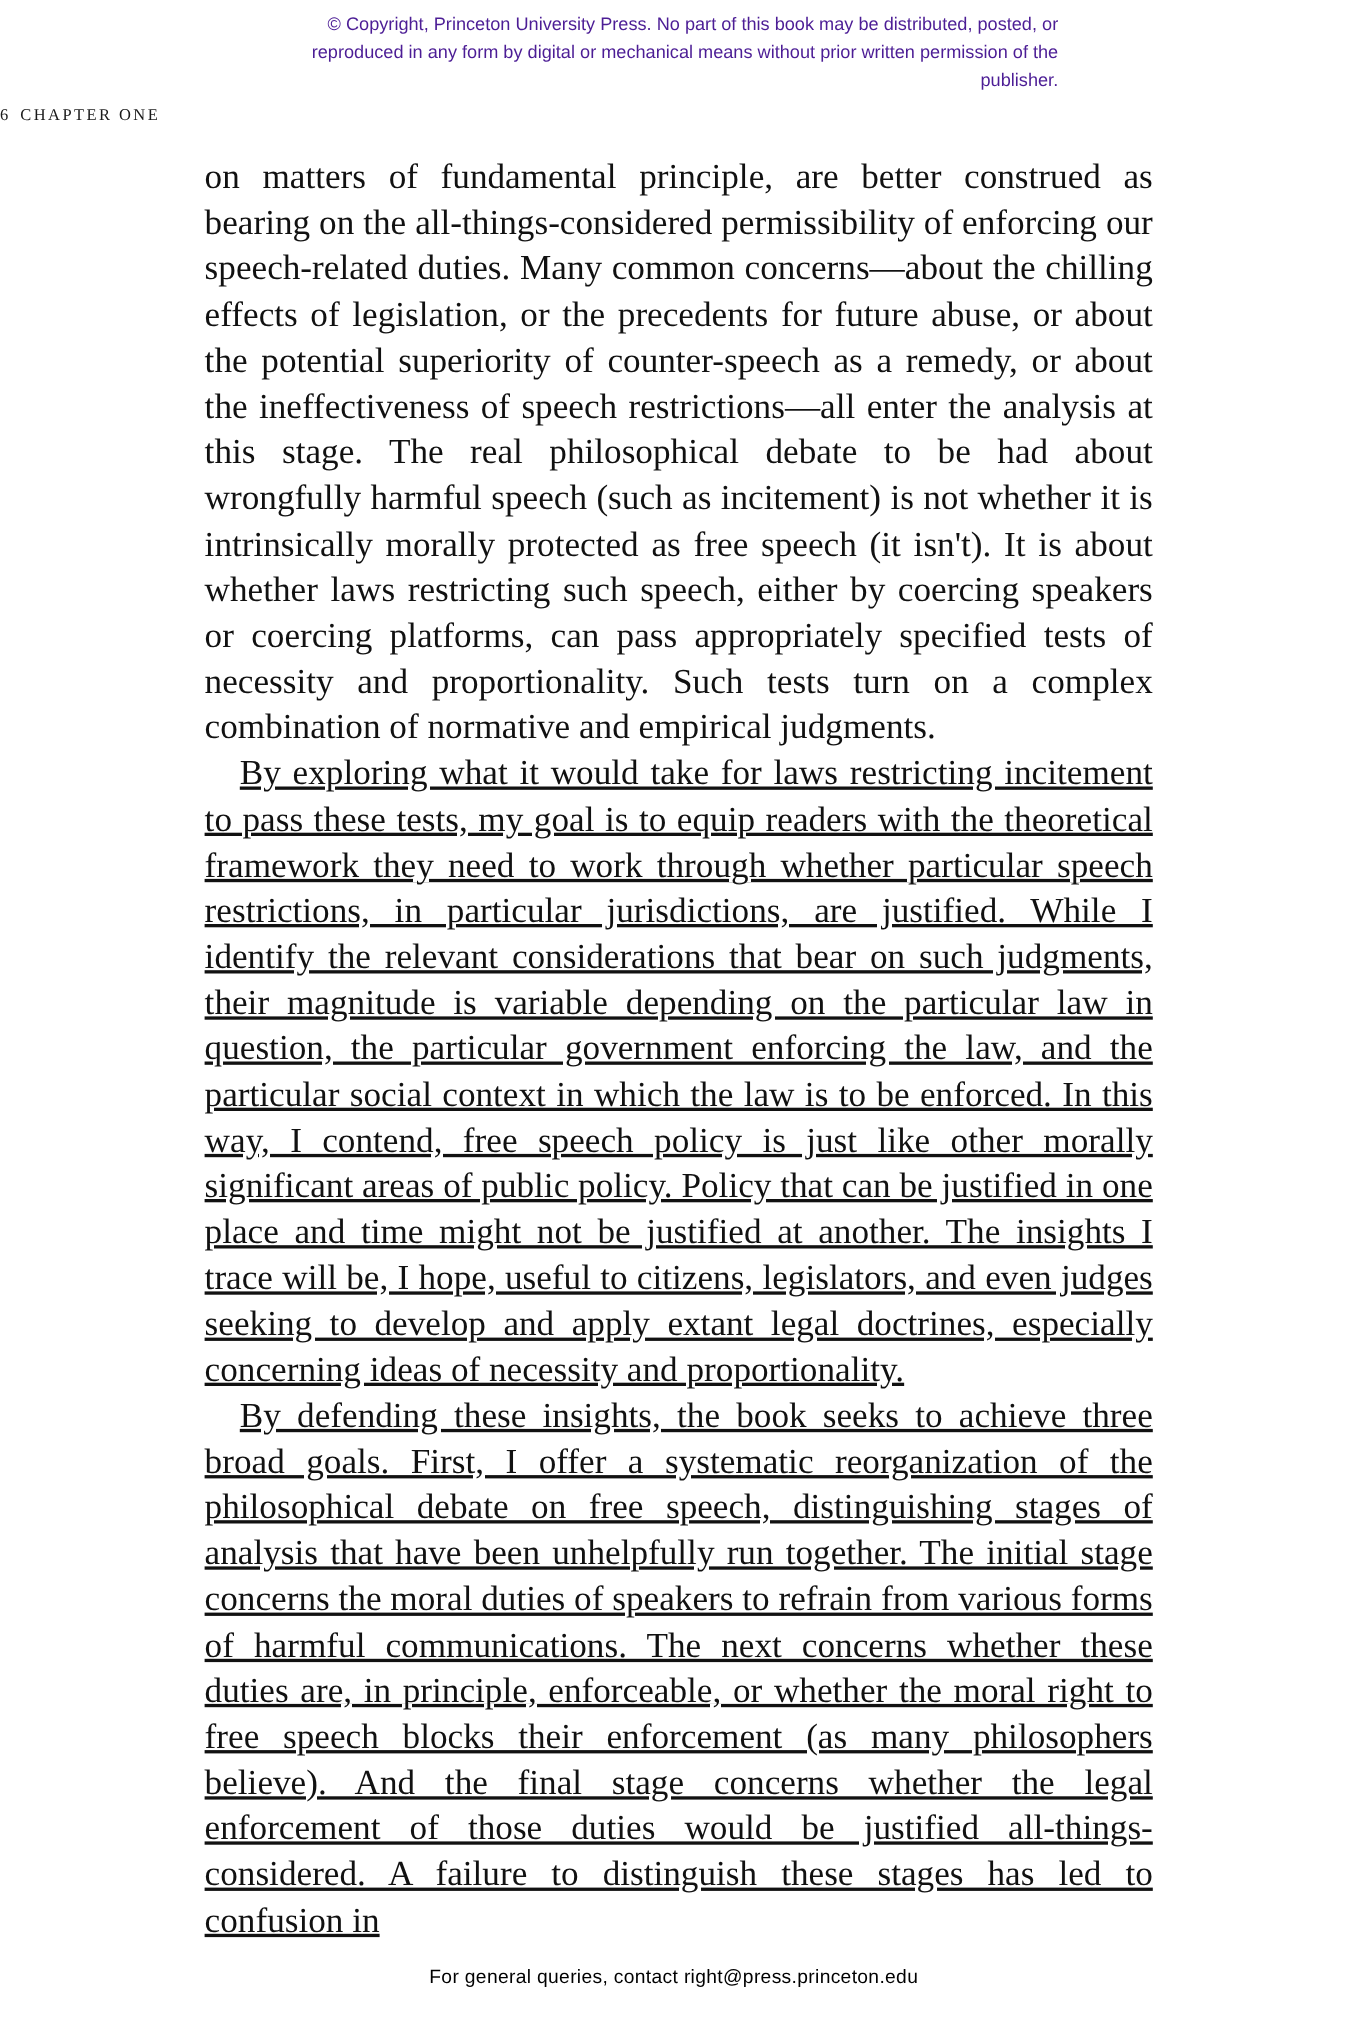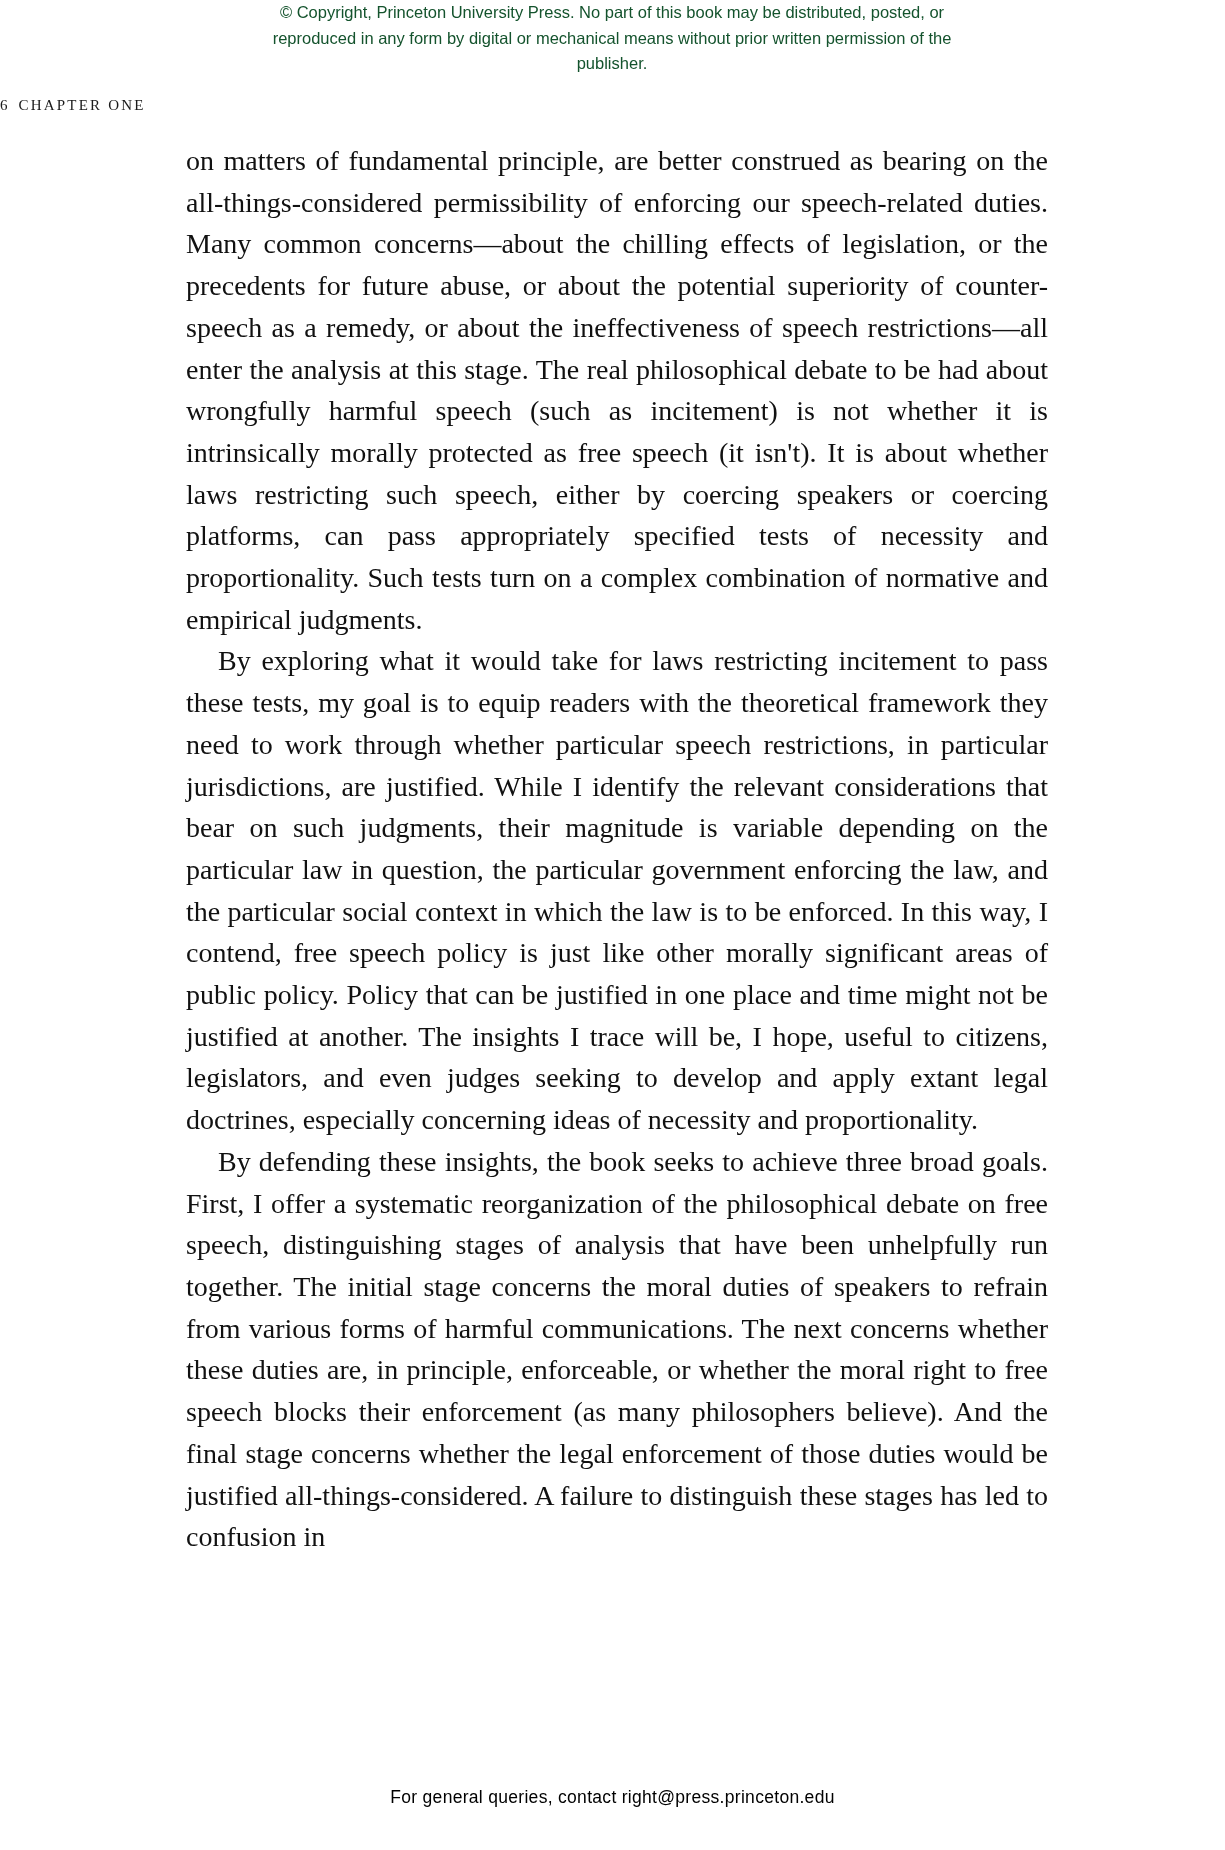--- a/index.html
+++ b/index.html
@@ -17,28 +17,28 @@
   }
 
   .page {
     position: absolute;
     inset: 0;
   }
 
   
   .copyright {
     position: absolute;
-    top: 0;
+    top: 10px;
     left: 262px;
     width: 700px;
     font-family: "Liberation Sans", sans-serif;
     font-size: 16.5px;
     line-height: 1.55;
-    color: #14532d;
-    text-align: center;
+    color: #4c1d95;
+    text-align: right;
   }
 
   
   .running-head {
     position: absolute;
     top: 97px;
     left: 0;
     width: 100%;
     text-align: left;
     font-family: "Liberation Serif", serif;
@@ -53,33 +53,34 @@
   .running-head .chap {
     font-variant: small-caps;
   }
 
   
   .textblock {
     position: absolute;
     top: 140px;
     left: 186px;
     width: 862px;
-    font-size: 28px;
+    font-size: 32px;
     line-height: 41.7px;
     text-align: justify;
     text-justify: inter-word;
     hyphens: manual;
     color: #111;
   }
   .textblock p {
     margin: 0;
     text-indent: 0;
   }
   .textblock p.indent {
     text-indent: 32px;
+    text-decoration: underline;
   }
 
   
   .footer {
     position: absolute;
     bottom: 42px;
     left: 0;
     width: 100%;
     text-align: center;
     font-family: "Liberation Sans", sans-serif;

